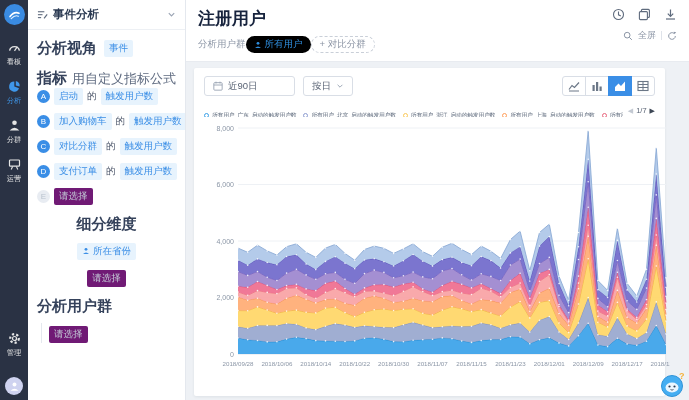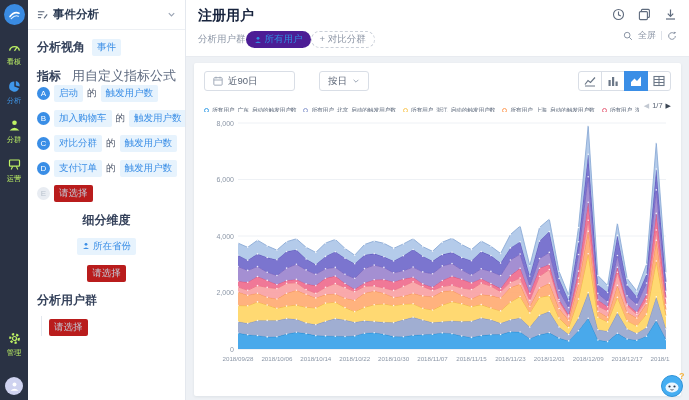--- a/index.html
+++ b/index.html
@@ -3,67 +3,67 @@
 <meta charset="utf-8">
 <style>
   * { margin:0; padding:0; box-sizing:border-box; }
   html,body { width:689px; height:400px; overflow:hidden; }
   body { font-family:"Liberation Sans","DejaVu Sans",sans-serif; background:#eef1f5; color:#333; }
   .app { display:flex; width:689px; height:400px; }
 
   
   .rail { width:28px; background:#2a3244; display:flex; flex-direction:column; align-items:center; flex-shrink:0; padding-top:4px; }
   .rail-logo { width:21px; height:21px; border-radius:50%; background:#3a8be2; display:flex; align-items:center; justify-content:center; margin-bottom:16px; cursor:pointer; }
-  .rail-item { display:flex; flex-direction:column; align-items:center; margin-bottom:13px; color:#bef264; cursor:pointer; }
+  .rail-item { display:flex; flex-direction:column; align-items:center; margin-bottom:13px; color:#e5e5e5; cursor:pointer; }
   .rail-item.active { color:#3f97ea; }
   .rail-item svg { width:13px; height:13px; }
   .rail-label { font-size:8px; margin-top:2px; letter-spacing:0; transform:scale(.9); }
   .rail-spacer { flex:1; }
   .rail-avatar { width:18px; height:18px; border-radius:50%; background:#cfd3f0; margin:6px 0 5px; display:flex; align-items:center; justify-content:center; }
 
   
   .panel { width:158px; background:#fff; border-right:1px solid #e4e8ee; flex-shrink:0; display:flex; flex-direction:column; }
   .panel-head { height:30px; border-bottom:1px solid #edf0f4; display:flex; align-items:center; padding:0 9px; }
   .panel-title { font-size:11.5px; font-weight:bold; color:#2b3a52; margin-left:5px; }
   .panel-head .chev { margin-left:auto; color:#9aa4b4; }
   .model-row { height:22px; background:#fbfcfd; border-bottom:1px solid #f0f2f6; display:flex; align-items:center; padding:0 9px; color:#9aa4b4; font-size:9.5px; }
   .model-row .box-ic { margin-left:auto; }
   .panel-body { padding:9px; overflow:hidden; flex:1; }
-  .sec-label { font-size:12px; font-weight:bold; color:#35425b; }
+  .sec-label { font-size:15px; font-weight:bold; color:#35425b; }
   .row-view { display:flex; align-items:center; gap:7px; margin-bottom:11px; }
   .chip { display:inline-block; font-size:9.5px; color:#3a8ee6; background:#e7f3fd; border-radius:2px; padding:2px 5px; cursor:pointer; white-space:nowrap; }
-  .chip.ghost { color:#c3cad6; background:#b91c1c; }
+  .chip.ghost { color:#c3cad6; background:#701a75; }
   .metrics-head { display:flex; align-items:center; justify-content:space-between; }
   .formula-link { font-size:13px; color:#5f6b80; cursor:pointer; }
   .m-row { display:flex; align-items:center; gap:4px; margin-bottom:8px; }
   .badge { width:13px; height:13px; border-radius:50%; background:#3a8ee6; color:#fff; font-size:8px; display:flex; align-items:center; justify-content:center; flex-shrink:0; }
   .badge.ghost { background:#e8ecf2; color:#bac3cf; }
   .conn { font-size:9.5px; color:#4a5468; }
   .dim-chip { display:inline-flex; align-items:center; gap:3px; }
   .sub-ind { border-left:1px solid #e4e8ee; margin:7px 0 0 4px; padding-left:7px; } .mt10{margin-top:10px;} .mb7{margin-bottom:7px;text-align:center;}
 
   
   .main { flex:1; display:flex; flex-direction:column; position:relative; min-width:0; }
   .main-head { background:#fff; border-bottom:1px solid #e8ebf0; padding:7px 12px 8px; position:relative; }
-  .report-title { font-size:14px; font-weight:bold; color:#17233d; }
+  .report-title { font-size:17px; font-weight:bold; color:#17233d; }
   .group-row { display:flex; align-items:center; margin-top:6px; }
   .group-label { font-size:9.5px; color:#8b95a5; }
-  .pill-user { display:inline-flex; align-items:center; gap:3px; background:#4c1d95; color:#2f8fe0; font-size:9.5px; border-radius:9px; padding:2px 8px; cursor:pointer; }
+  .pill-user { display:inline-flex; align-items:center; gap:3px; background:#000000; color:#2f8fe0; font-size:9.5px; border-radius:9px; padding:2px 8px; cursor:pointer; }
   .pill-compare { border:1px dashed #c9cfd8; color:#8a93a3; font-size:9.5px; border-radius:9px; padding:1px 8px; cursor:pointer; }
   .head-icons { position:absolute; top:8px; right:12px; display:flex; gap:13px; color:#5f6b7d; }
   .head-icons svg { width:13px; height:13px; cursor:pointer; }
   .head-sub { position:absolute; top:29px; right:12px; display:flex; align-items:center; gap:5px; color:#8b95a5; font-size:9px; }
   .head-sub svg { width:10px; height:10px; cursor:pointer; }
   .vdiv { width:1px; height:9px; background:#dfe3ea; }
 
-  .content { flex:1; padding:6px 8px 4px 8px; min-height:0; }
+  .content { flex:1; padding:6px 24px 4px 8px; min-height:0; }
   .card { background:#fff; border-radius:2px; box-shadow:0 1px 3px rgba(31,45,70,.08); height:100%; padding:8px 10px 4px; position:relative; }
   .card-toolbar { display:flex; align-items:center; }
   .inp { display:inline-flex; align-items:center; gap:5px; border:1px solid #d9dee6; border-radius:3px; height:20px; padding:0 8px; font-size:9.5px; color:#5a6475; cursor:pointer; background:#fff; }
-  .inp + .inp { margin-left:24px; }
+  .inp + .inp { margin-left:8px; }
   .inp svg { color:#9aa4b4; }
   .chart-type { margin-left:auto; display:flex; }
   .ct-btn { width:24px; height:20px; border:1px solid #d9dee6; background:#fff; display:flex; align-items:center; justify-content:center; color:#6b7787; cursor:pointer; margin-left:-1px; }
   .ct-btn:first-child { margin-left:0; border-radius:3px 0 0 3px; }
   .ct-btn:last-child { border-radius:0 3px 3px 0; }
   .ct-btn.active { background:#3a8ee6; border-color:#3a8ee6; color:#fff; z-index:1; }
   .ct-btn svg { width:12px; height:12px; }
 
   .legend-row { margin-top:8px; height:13px; position:relative; overflow:hidden; white-space:nowrap; padding-right:46px; }
   .leg { display:inline-flex; align-items:center; margin-right:7px; font-size:5.8px; letter-spacing:-.2px; color:#5f6b7d; cursor:pointer; }

